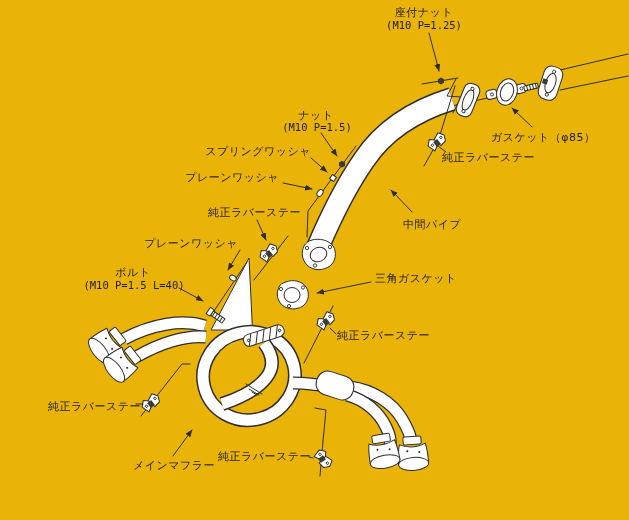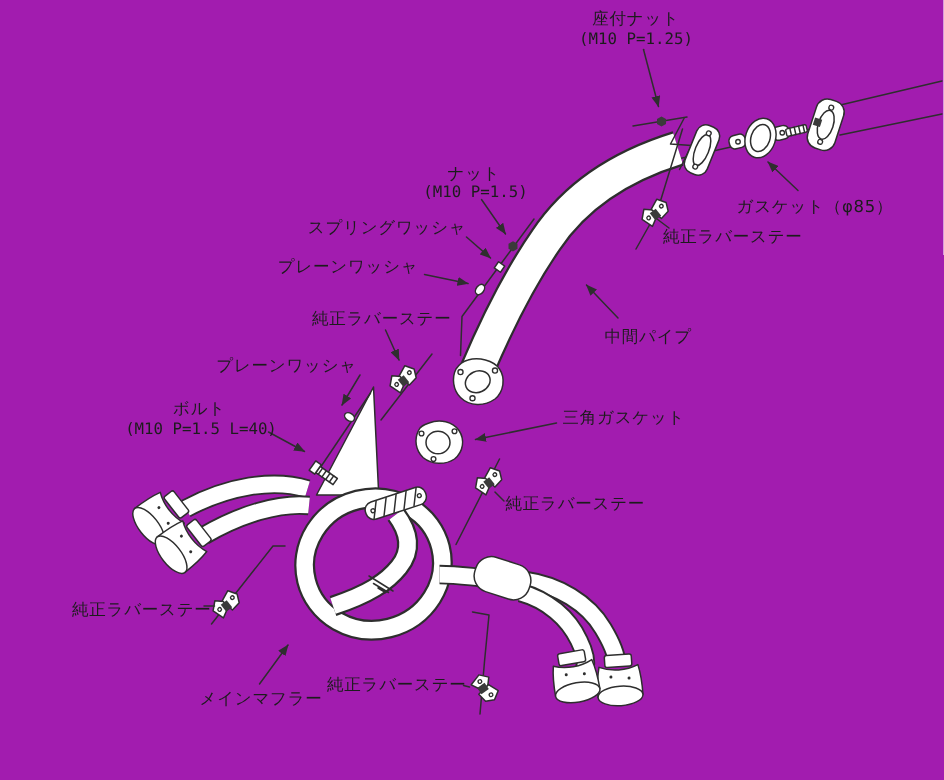--- a/index.html
+++ b/index.html
@@ -1,16 +1,16 @@
 <!DOCTYPE html>
 <html><head>
 <meta charset="utf-8">
 <style>
   html,body{margin:0;padding:0;background:#ffffff;}
-  .stage{position:relative;width:629px;height:520px;background:#a21caf;overflow:hidden;
+  .stage{position:relative;width:629px;height:520px;background:#eab308;overflow:hidden;
          font-family:"DejaVu Sans", sans-serif;}
   svg{display:block}
   text{font-family:"DejaVu Sans", sans-serif;font-size:11px;fill:#1c1c1c;letter-spacing:0.5px;}
   text.spec{font-family:"DejaVu Sans Mono", monospace;font-size:10.5px;letter-spacing:0;}
   .ln{fill:none;stroke:#2e2e2e;stroke-width:1;stroke-linecap:round;stroke-linejoin:round;}
   .to{fill:none;stroke:#2e2e2e;stroke-linecap:butt;}
   .ti{fill:none;stroke:#ffffff;stroke-linecap:butt;}
   .wh{fill:#ffffff;stroke:#2e2e2e;stroke-width:1;stroke-linejoin:round;}
   .dk{fill:#3a3a3a;stroke:none;}
   .hole{fill:#ffffff;stroke:#2e2e2e;stroke-width:0.9;}

